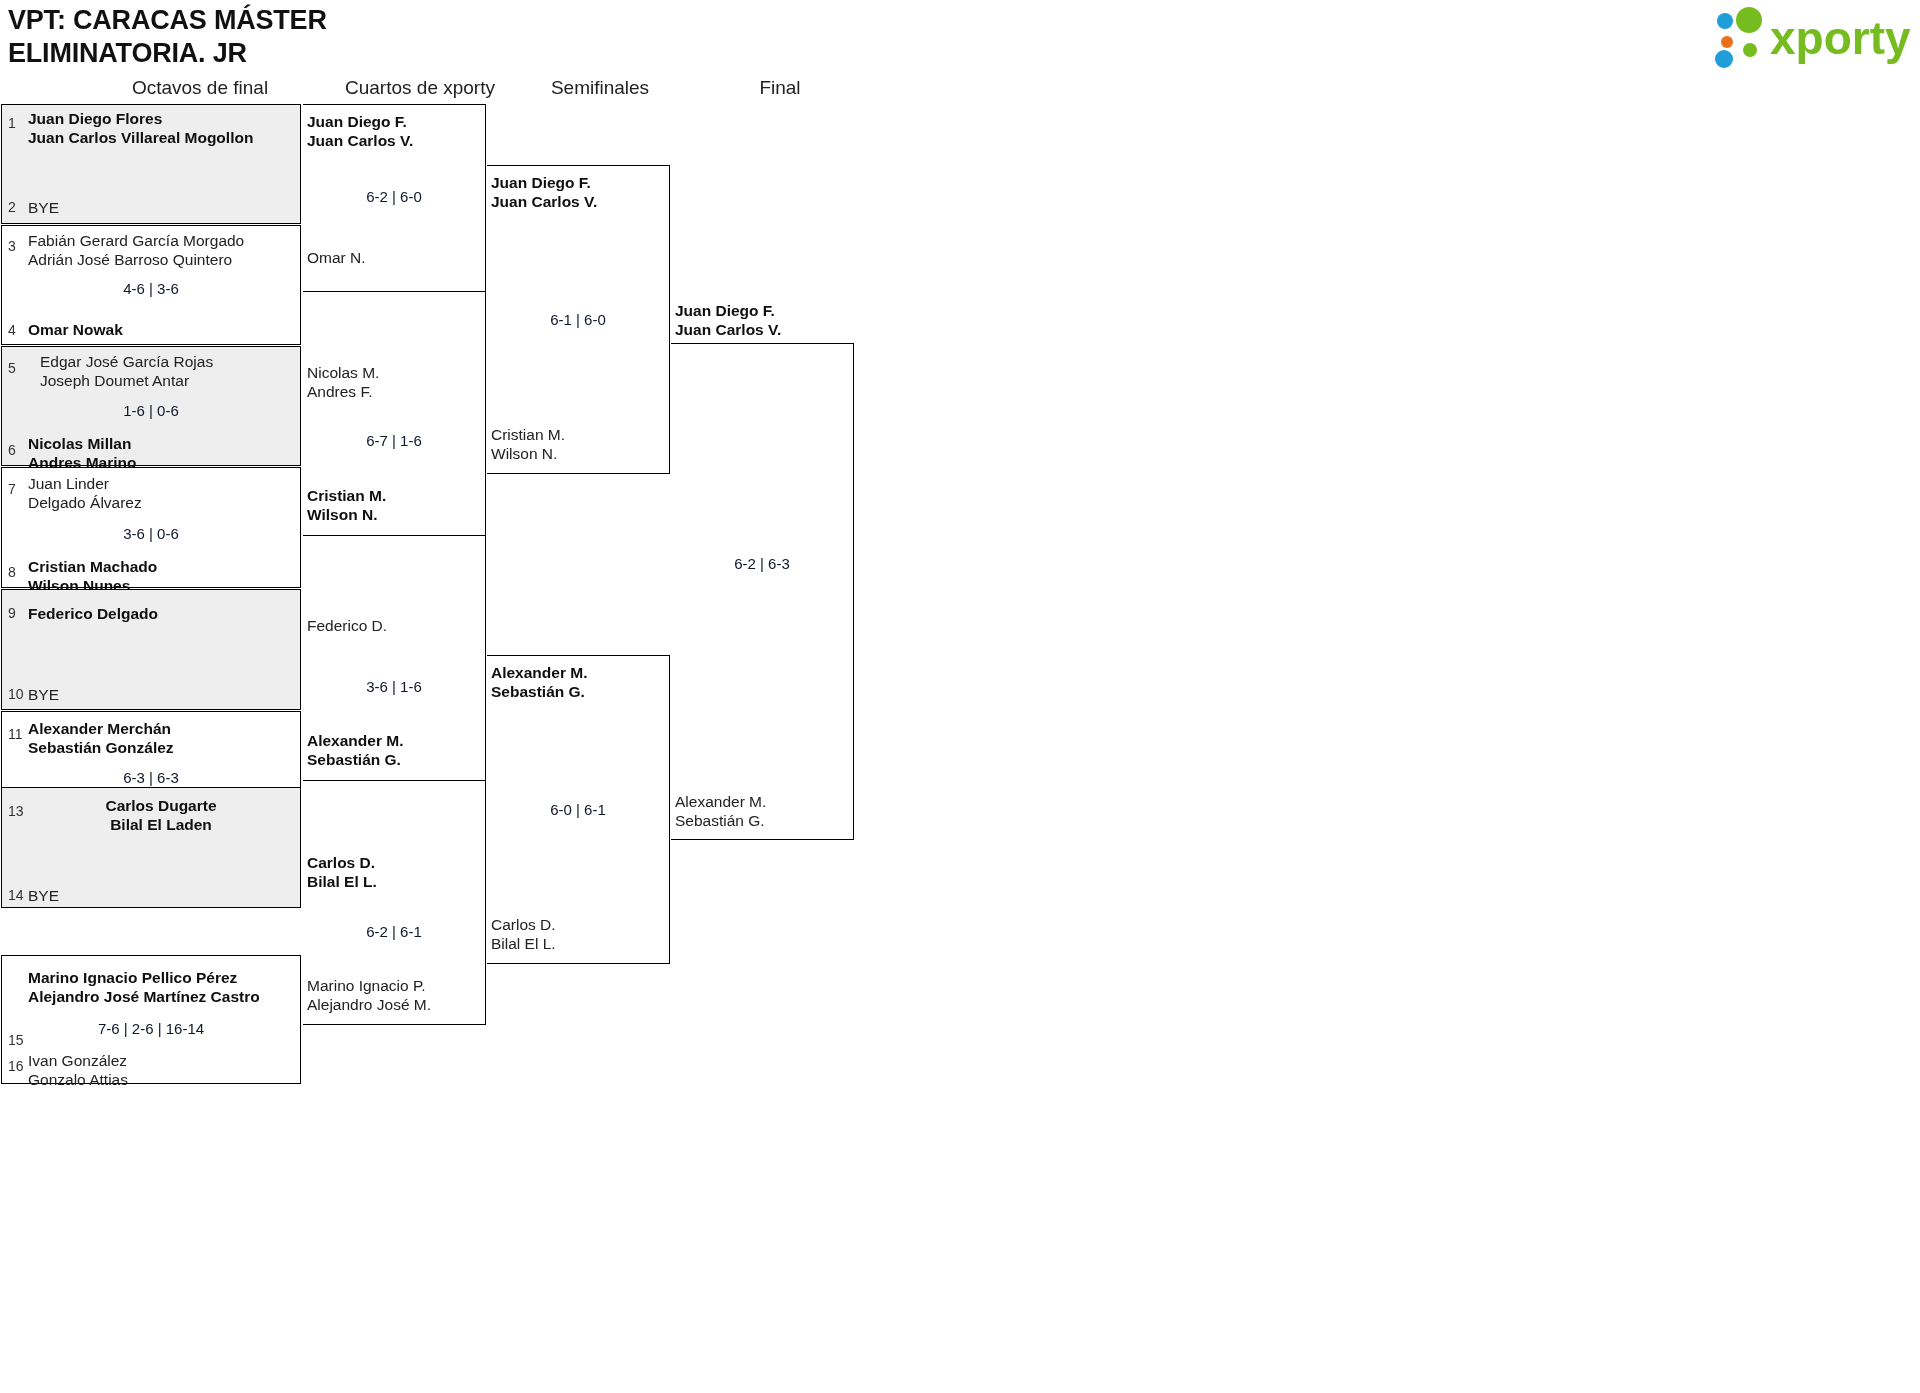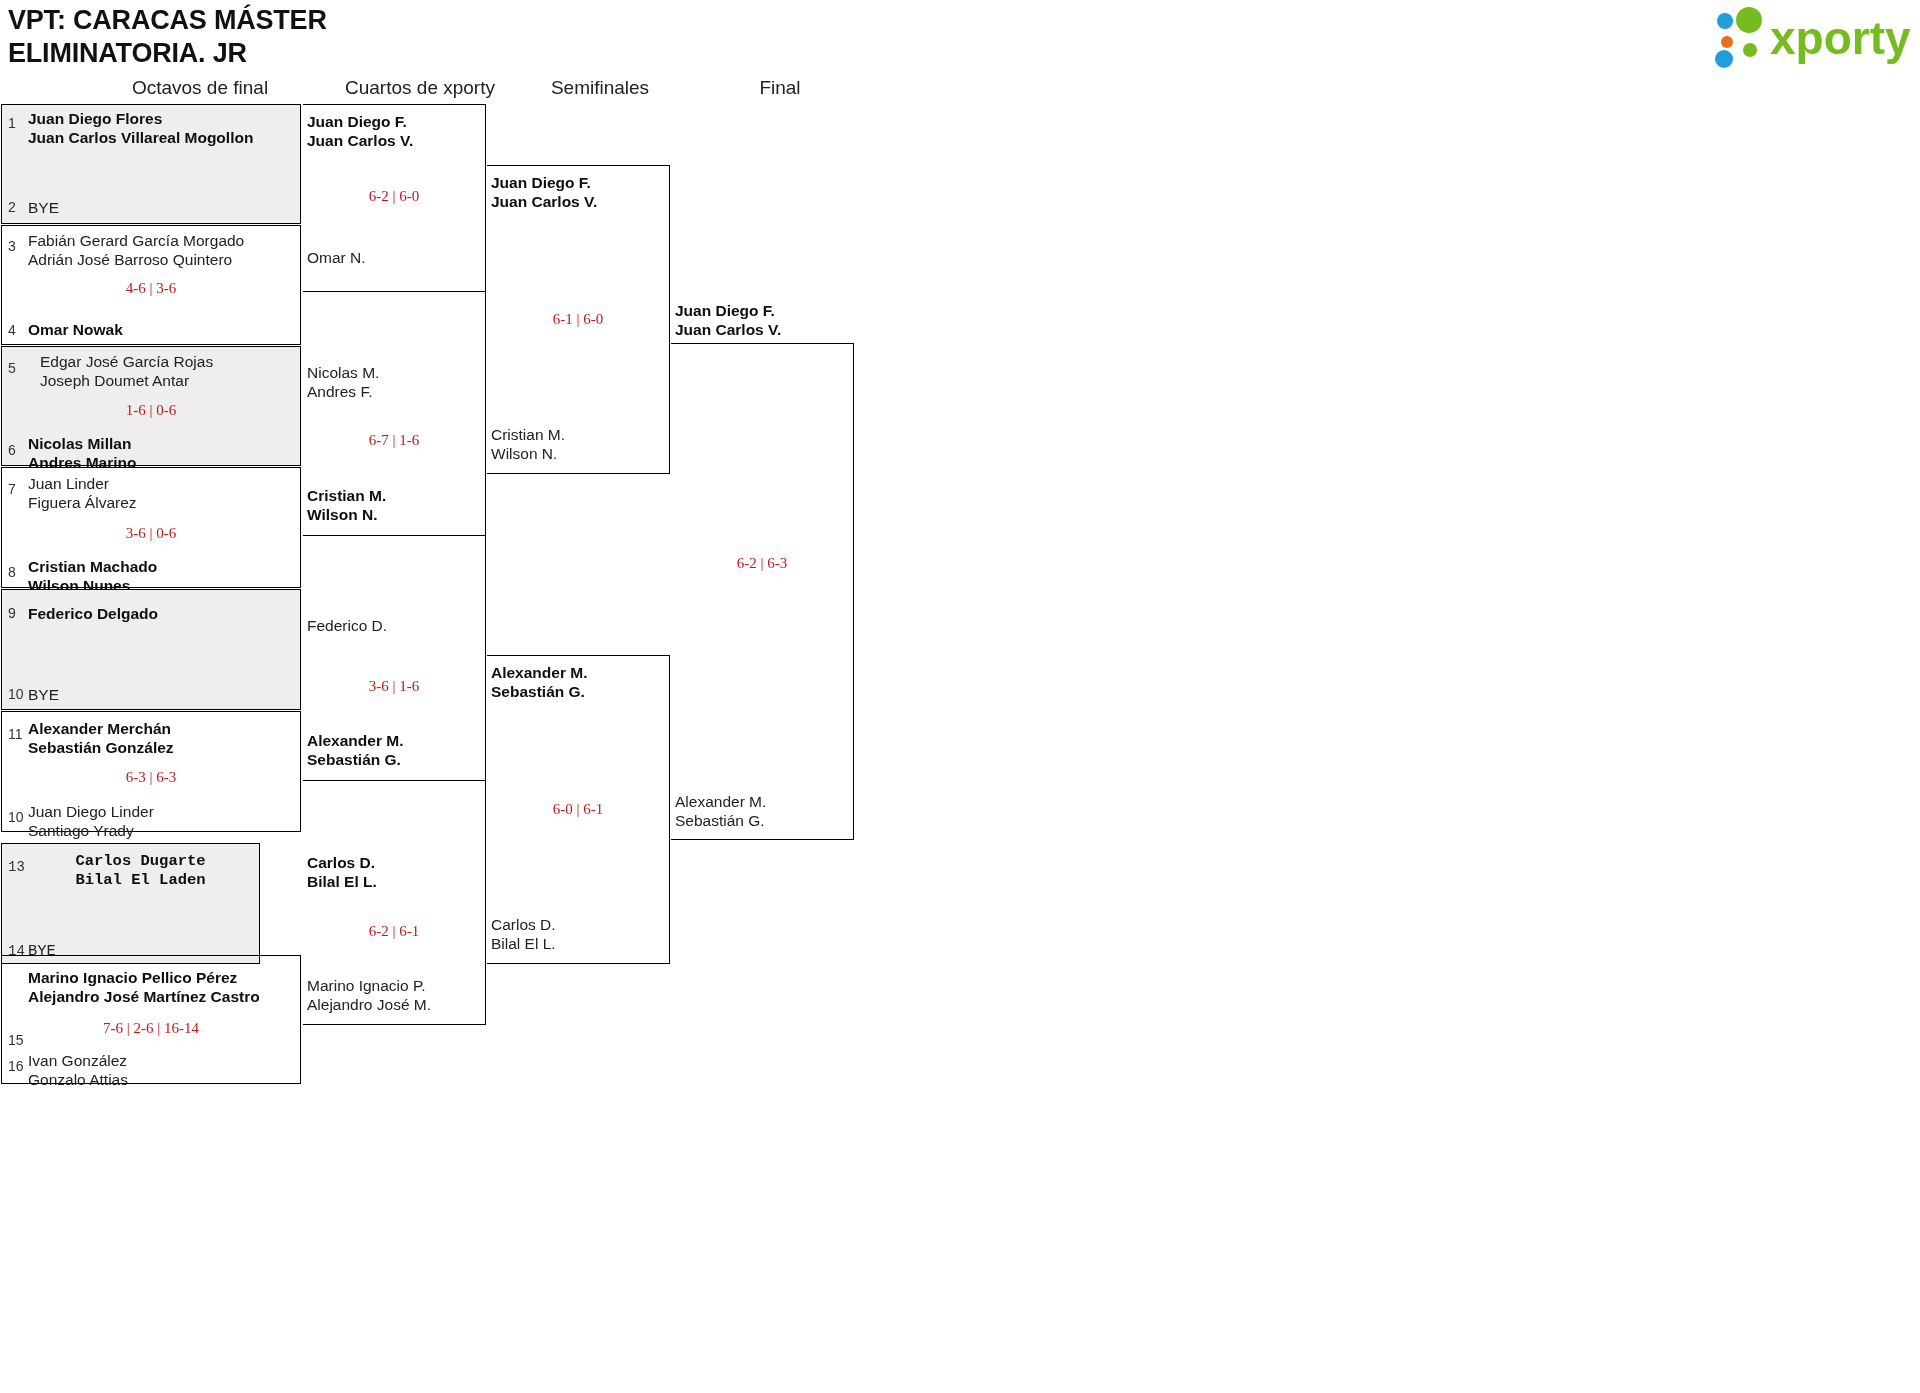--- a/index.html
+++ b/index.html
@@ -39,23 +39,22 @@
   }
   .pair{
     position:absolute;left:26px;right:6px;
     font-size:15.5px;line-height:19px;color:#222;
   }
   .pair.win{font-weight:700;color:#0f0f0f;}
   .pair .ln{display:block;white-space:nowrap;}
 
   .score{
     position:absolute;
-    font-size:15px;color:#b91c1c;text-align:center;
+    font-size:15px;color:#0f172a;text-align:center;
     white-space:nowrap;
-    font-family:Liberation Serif, serif;
   }
 
   
   .nm{
     position:absolute;
     font-size:15.5px;line-height:19px;color:#222;
     white-space:nowrap;
   }
   .nm.win{font-weight:700;color:#0f0f0f;}
   .nm .ln{display:block;}
@@ -118,21 +117,21 @@
   <span class="pair win" style="top:87px;">
     <span class="ln">Nicolas Millan</span>
     <span class="ln">Andres Marino</span>
   </span>
 </div>
 
 <div class="abs cell bdr" style="left:1px;top:467px;width:300px;height:121px;">
   <span class="seed" style="top:13px;">7</span>
   <span class="pair" style="top:6px;">
     <span class="ln">Juan Linder</span>
-    <span class="ln">Figuera Álvarez</span>
+    <span class="ln">Delgado Álvarez</span>
   </span>
   <span class="score" style="left:0;right:0;top:57px;">3-6 | 0-6</span>
   <span class="seed" style="top:96px;">8</span>
   <span class="pair win" style="top:89px;">
     <span class="ln">Cristian Machado</span>
     <span class="ln">Wilson Nunes</span>
   </span>
 </div>
 
 <div class="abs cell shade bdr" style="left:1px;top:589px;width:300px;height:121px;">
@@ -153,21 +152,21 @@
     <span class="ln">Sebastián González</span>
   </span>
   <span class="score" style="left:0;right:0;top:57px;">6-3 | 6-3</span>
   <span class="seed" style="top:97px;">10</span>
   <span class="pair" style="top:90px;">
     <span class="ln">Juan Diego Linder</span>
     <span class="ln">Santiago Yrady</span>
   </span>
 </div>
 
-<div class="abs cell shade bdr" style="left:1px;top:843px;width:259px;height:121px;font-family:Liberation Mono, monospace;">
+<div class="abs cell shade bdr" style="left:1px;top:787px;width:300px;height:121px;">
   <span class="seed" style="top:15px;">13</span>
   <span class="pair win" style="top:8px;text-align:center;">
     <span class="ln">Carlos Dugarte</span>
     <span class="ln">Bilal El Laden</span>
   </span>
   <span class="seed" style="top:99px;">14</span>
   <span class="pair" style="top:98px;">
     <span class="ln">BYE</span>
   </span>
 </div>

